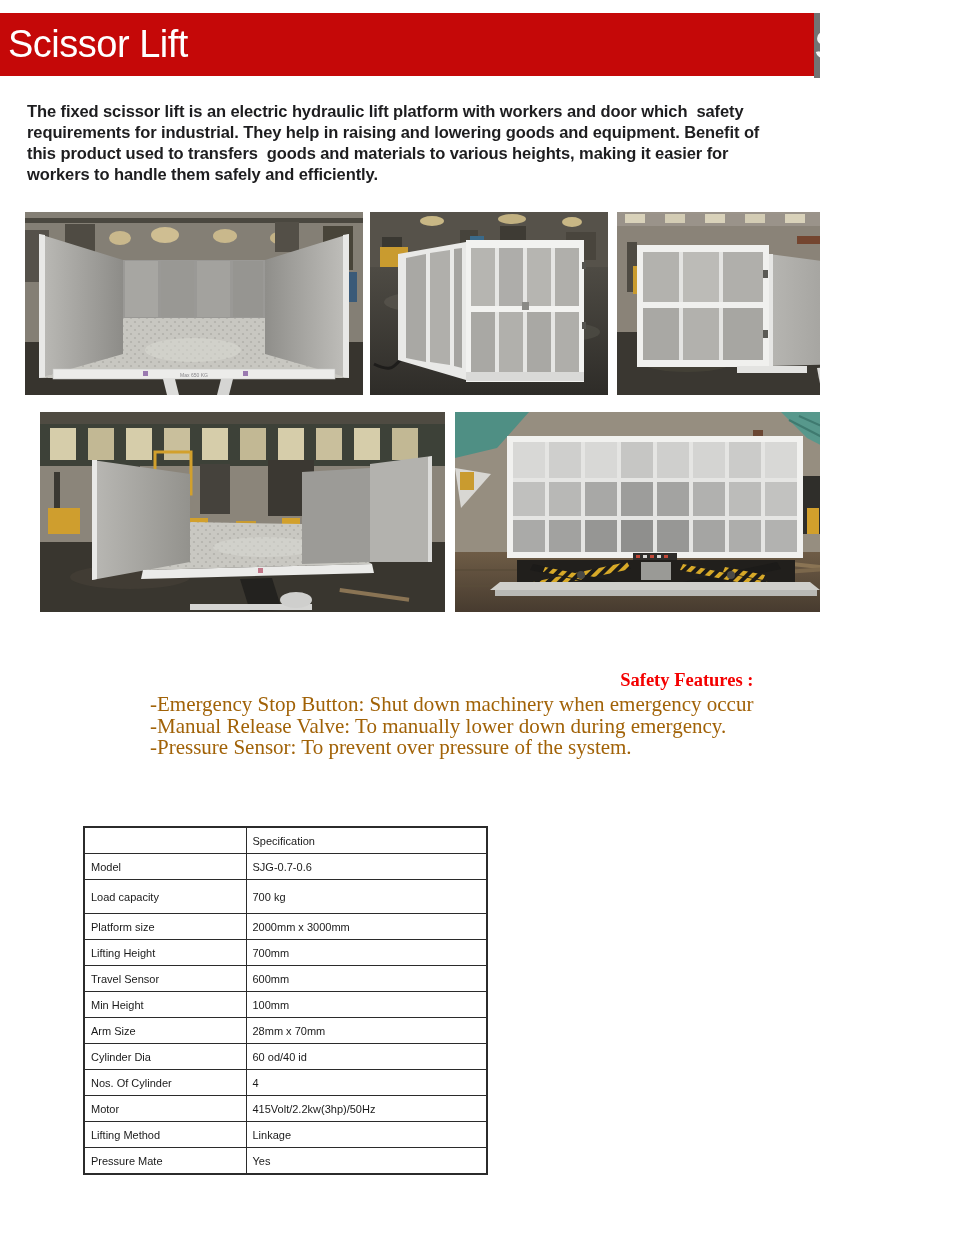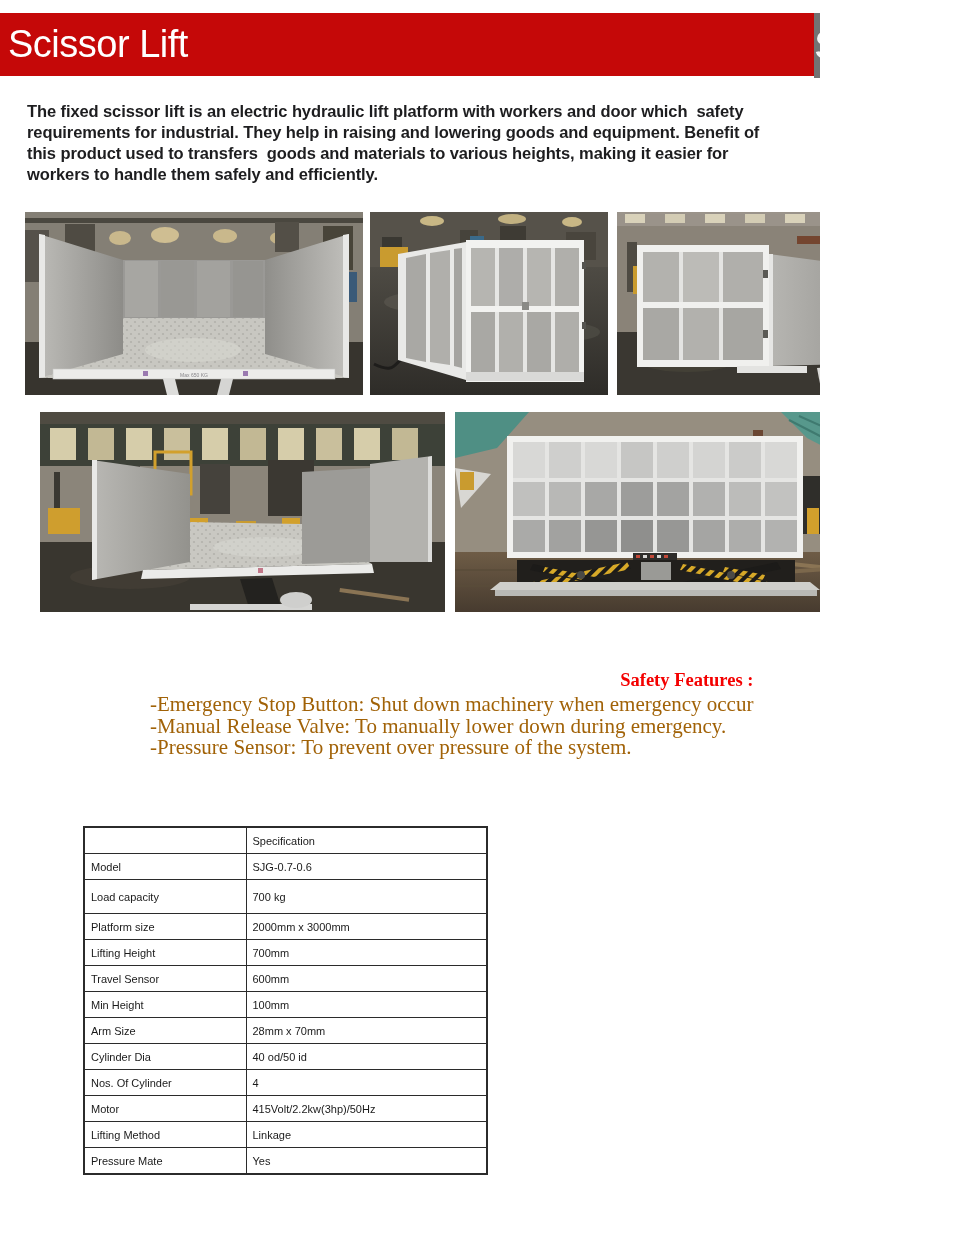--- a/index.html
+++ b/index.html
@@ -383,21 +383,21 @@
       <tr>
           <td>Min Height</td>
           <td>100mm</td>
         </tr>
       <tr>
           <td>Arm Size</td>
           <td>28mm x 70mm</td>
         </tr>
       <tr>
           <td>Cylinder Dia</td>
-          <td>40 od/50 id</td>
+          <td>60 od/40 id</td>
         </tr>
       <tr>
           <td>Nos. Of Cylinder</td>
           <td>4</td>
         </tr>
       <tr>
           <td>Motor</td>
           <td>415Volt/2.2kw(3hp)/50Hz</td>
         </tr>
       <tr>

